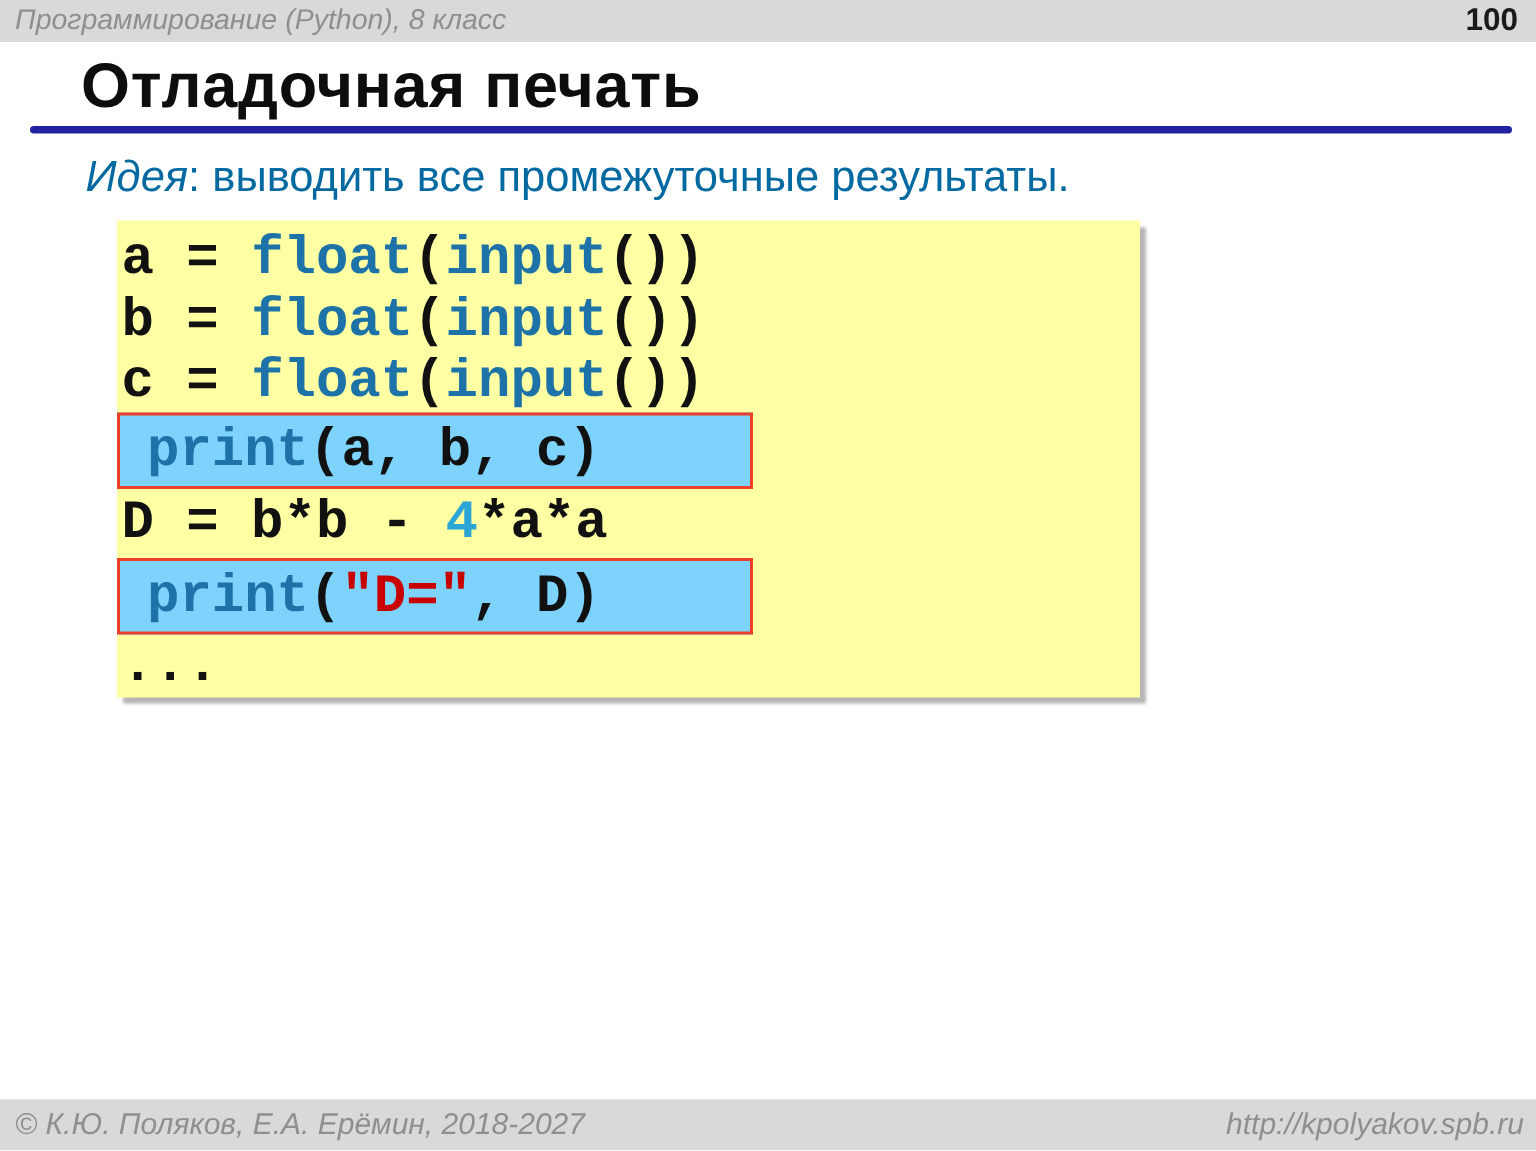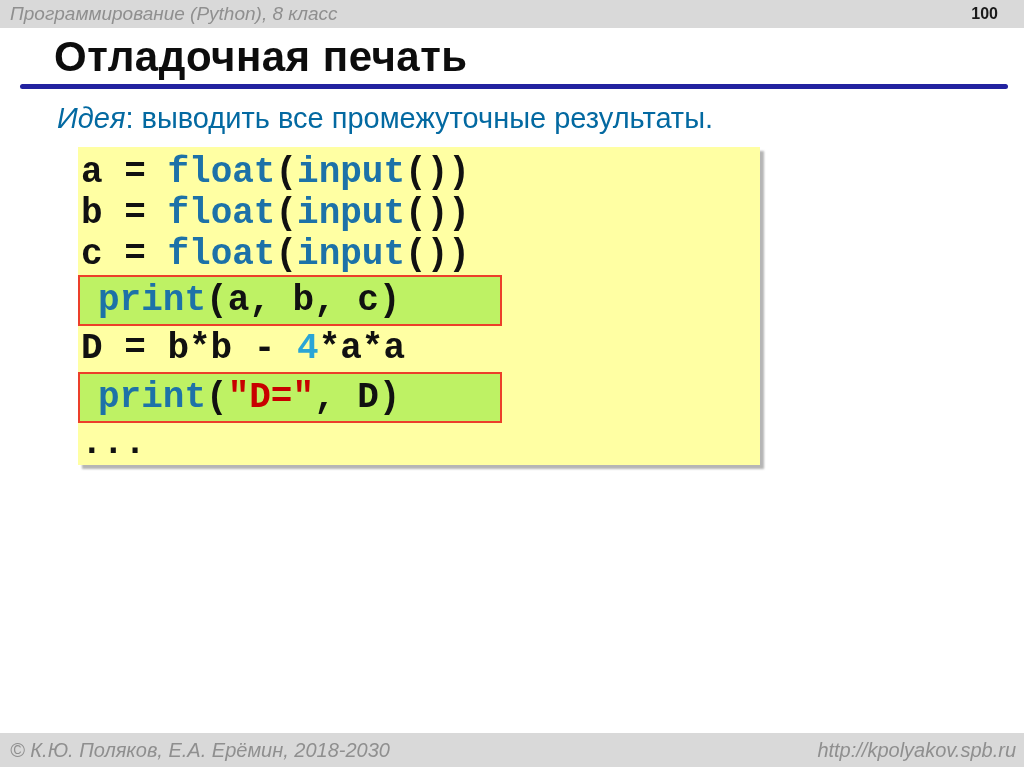--- a/index.html
+++ b/index.html
@@ -10,21 +10,21 @@
   
   .topbar{
     position:absolute;left:0;top:0;width:1024px;height:28px;
     background:var(--bar_bg);display:flex;align-items:center;
   }
   .course{
     margin-left:10px;font-style:italic;font-size:19px;color:var(--bar_text);
     flex:1 1 auto;white-space:nowrap;
   }
   .pagenum{
-    margin-right:26px;font-weight:bold;font-size:16px;color:#1a1a1a;
+    margin-right:12px;font-weight:bold;font-size:21px;color:#1a1a1a;
   }
   
   .title{
     position:absolute;left:54px;top:33px;
     font-size:42px;font-weight:bold;color:#0d0d0d;letter-spacing:.5px;
     white-space:nowrap;
   }
   .underline{
     position:absolute;left:20px;top:84px;width:988px;height:5px;
     background:var(--accent_underline);border-radius:3px;
@@ -43,21 +43,21 @@
     box-sizing:border-box;padding-top:5px;
     font-family:"Liberation Mono",monospace;font-weight:bold;font-size:36px;
     color:#111;
   }
   .code-line{
     white-space:pre;line-height:41px;height:41px;padding-left:3px;
   }
   .code-line.tall{line-height:46px;height:46px;}
   .code-line.last{line-height:41px;height:41px;}
   .code-line.boxed{
-    background:#bef264;border:2px solid var(--box_border);
+    background:#7dd3fc;border:2px solid var(--box_border);
     box-sizing:border-box;width:424px;height:51px;line-height:47px;
     padding-left:18px;
   }
   .tok-p{color:#111;}
   .tok-k{color:var(--keyword);}
   .tok-n{color:var(--number);}
   .tok-s{color:var(--string);}
   
   .footer{
     position:absolute;left:0;top:733px;width:1024px;height:34px;
@@ -93,17 +93,17 @@
       <div class="code-line"><span class="tok-p">a = </span><span class="tok-k">float</span><span class="tok-p">(</span><span class="tok-k">input</span><span class="tok-p">())</span></div>
       <div class="code-line"><span class="tok-p">b = </span><span class="tok-k">float</span><span class="tok-p">(</span><span class="tok-k">input</span><span class="tok-p">())</span></div>
       <div class="code-line"><span class="tok-p">c = </span><span class="tok-k">float</span><span class="tok-p">(</span><span class="tok-k">input</span><span class="tok-p">())</span></div>
       <div class="code-line boxed"><span class="tok-k">print</span><span class="tok-p">(a, b, c)</span></div>
       <div class="code-line tall"><span class="tok-p">D = b*b - </span><span class="tok-n">4</span><span class="tok-p">*a*a</span></div>
       <div class="code-line boxed"><span class="tok-k">print</span><span class="tok-p">(</span><span class="tok-s">"D="</span><span class="tok-p">, D)</span></div>
       <div class="code-line last"><span class="tok-p">...</span></div>
     </div>
 
   <div class="footer">
-    <span class="copyright">© К.Ю. Поляков, Е.А. Ерёмин, 2018-2030</span>
+    <span class="copyright">© К.Ю. Поляков, Е.А. Ерёмин, 2018-2027</span>
     <a class="siteurl" href="#">http://kpolyakov.spb.ru</a>
   </div>
 
 </div>
 
 </body></html>

